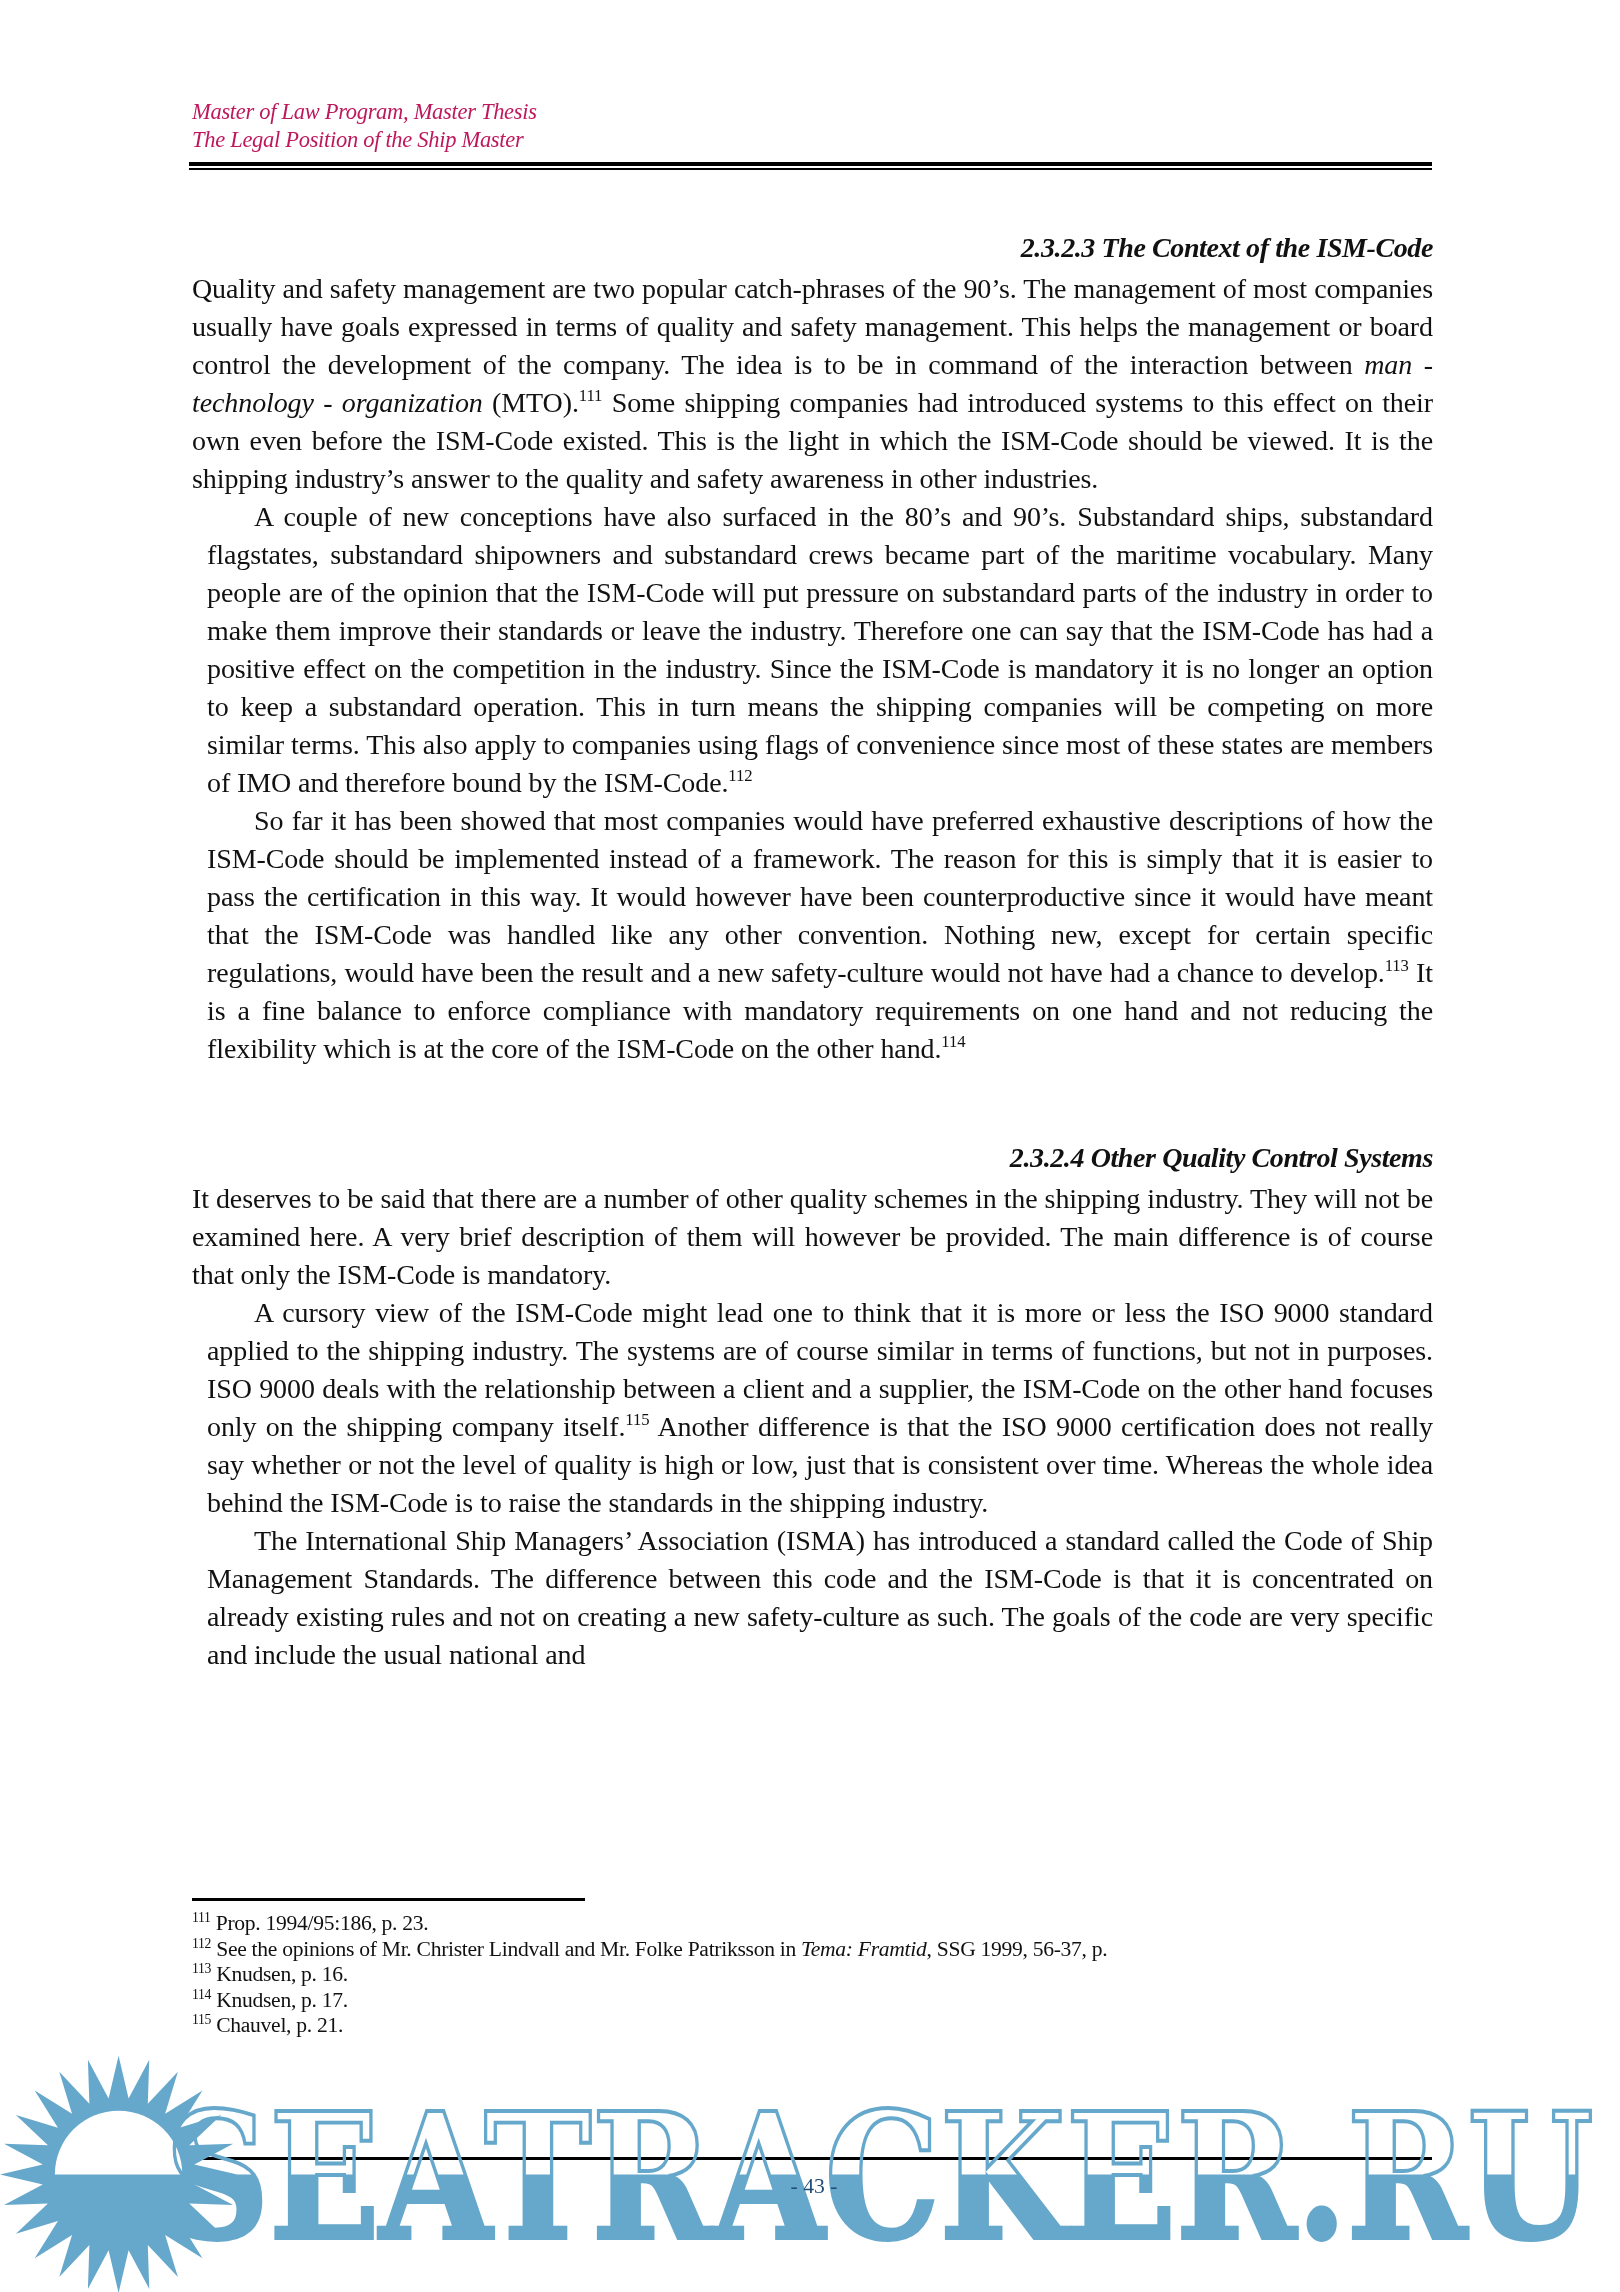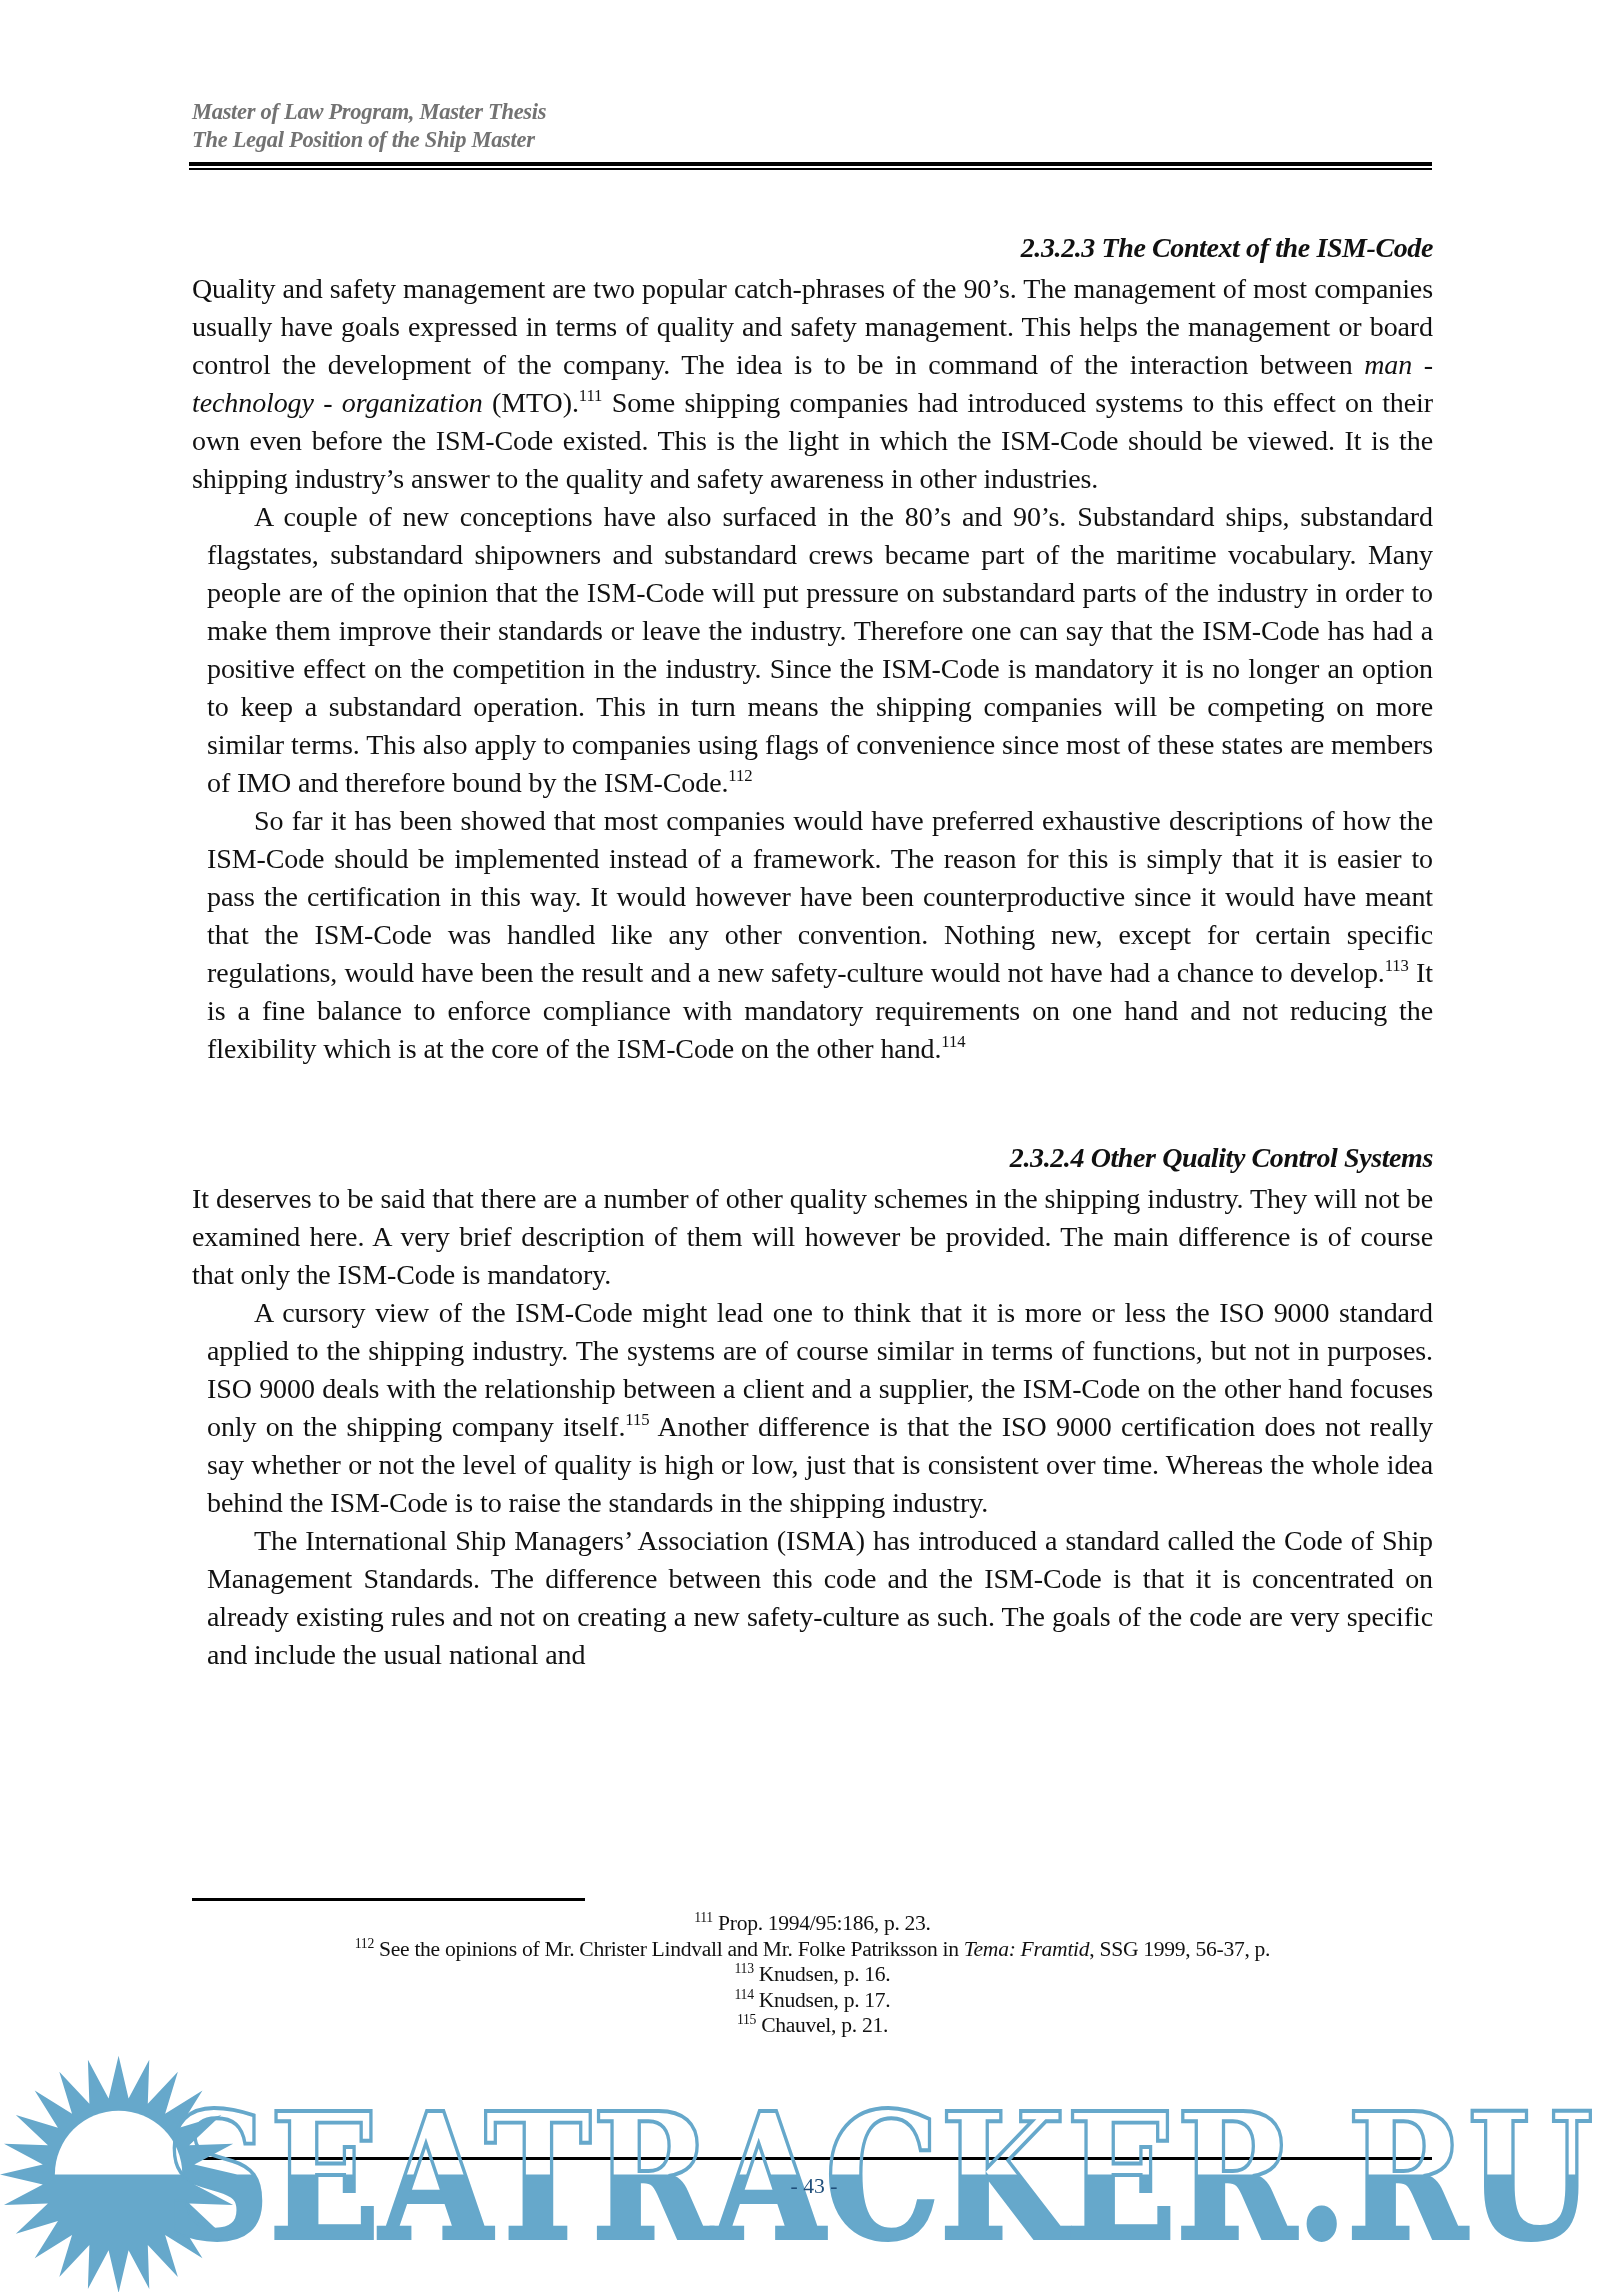--- a/index.html
+++ b/index.html
@@ -1,29 +1,29 @@
 <!DOCTYPE html>
 <html><head>
 <meta charset="utf-8">
 <style>
   html, body { margin: 0; padding: 0; background: #ffffff; }
   body { width: 1620px; height: 2293px; position: relative; overflow: hidden; font-family: "Liberation Serif", "DejaVu Serif", serif; color: #111; }
   .header { position: absolute; left: 192px; top: 98px; width: 1241px; }
-  .header-line { font-style: italic; font-size: 22.5px; line-height: 28px; letter-spacing: -0.3px; color: #737373; font-weight: bold; }
+  .header-line { font-style: italic; font-size: 22.5px; line-height: 28px; letter-spacing: -0.3px; color: #be185d; }
   .header-rule { position: absolute; left: 189px; top: 162px; width: 1243px; height: 3.9px; background: #000; }
   .header-rule2 { position: absolute; left: 189px; top: 168px; width: 1243px; height: 2px; background: #000; }
   .content { position: absolute; left: 192px; top: 229px; width: 1241px; }
   h2 { font-family: "Liberation Serif", serif; font-weight: bold; font-style: italic; font-size: 28px; line-height: 37px; margin: 0 0 3.9px 0; letter-spacing: -0.4px; text-align: right; }
   p { margin: 0; font-size: 28px; line-height: 38px; text-align: justify; letter-spacing: -0.1px; }
   p.indent { text-indent: 47px; margin-left: 15px; }
   sup { font-size: 16.7px; line-height: 0; vertical-align: 10.8px; }
   .gap2 { height: 71px; }
   .fn-rule { position: absolute; left: 192px; top: 1898px; width: 393px; height: 2.9px; background: #000; }
   .footnotes { position: absolute; left: 192px; top: 1911px; width: 1241px; }
-  .fn { font-size: 21.6px; line-height: 25.5px; letter-spacing: -0.3px; text-align: center; }
+  .fn { font-size: 21.6px; line-height: 25.5px; letter-spacing: -0.3px; }
   .fn sup { font-size: 13.7px; vertical-align: 7.8px; }
   .fn .cont { padding-left: 9.8px; }
   .footer-rule { position: absolute; left: 189px; top: 2157px; width: 1243px; height: 2.9px; background: #000; }
   .page-num { position: absolute; left: 765px; top: 2174px; width: 98px; font-size: 21.6px; color: #1f4e7a; text-align: center; z-index: 3; }
   .watermark { position: absolute; left: 0; top: 2044px; width: 1620px; height: 249px; z-index: 2; pointer-events: none; }
   .wm-text-fill { font-family: "DejaVu Serif", "Liberation Serif", serif; font-weight: bold; }
 </style>
 </head>
 <body>
 

